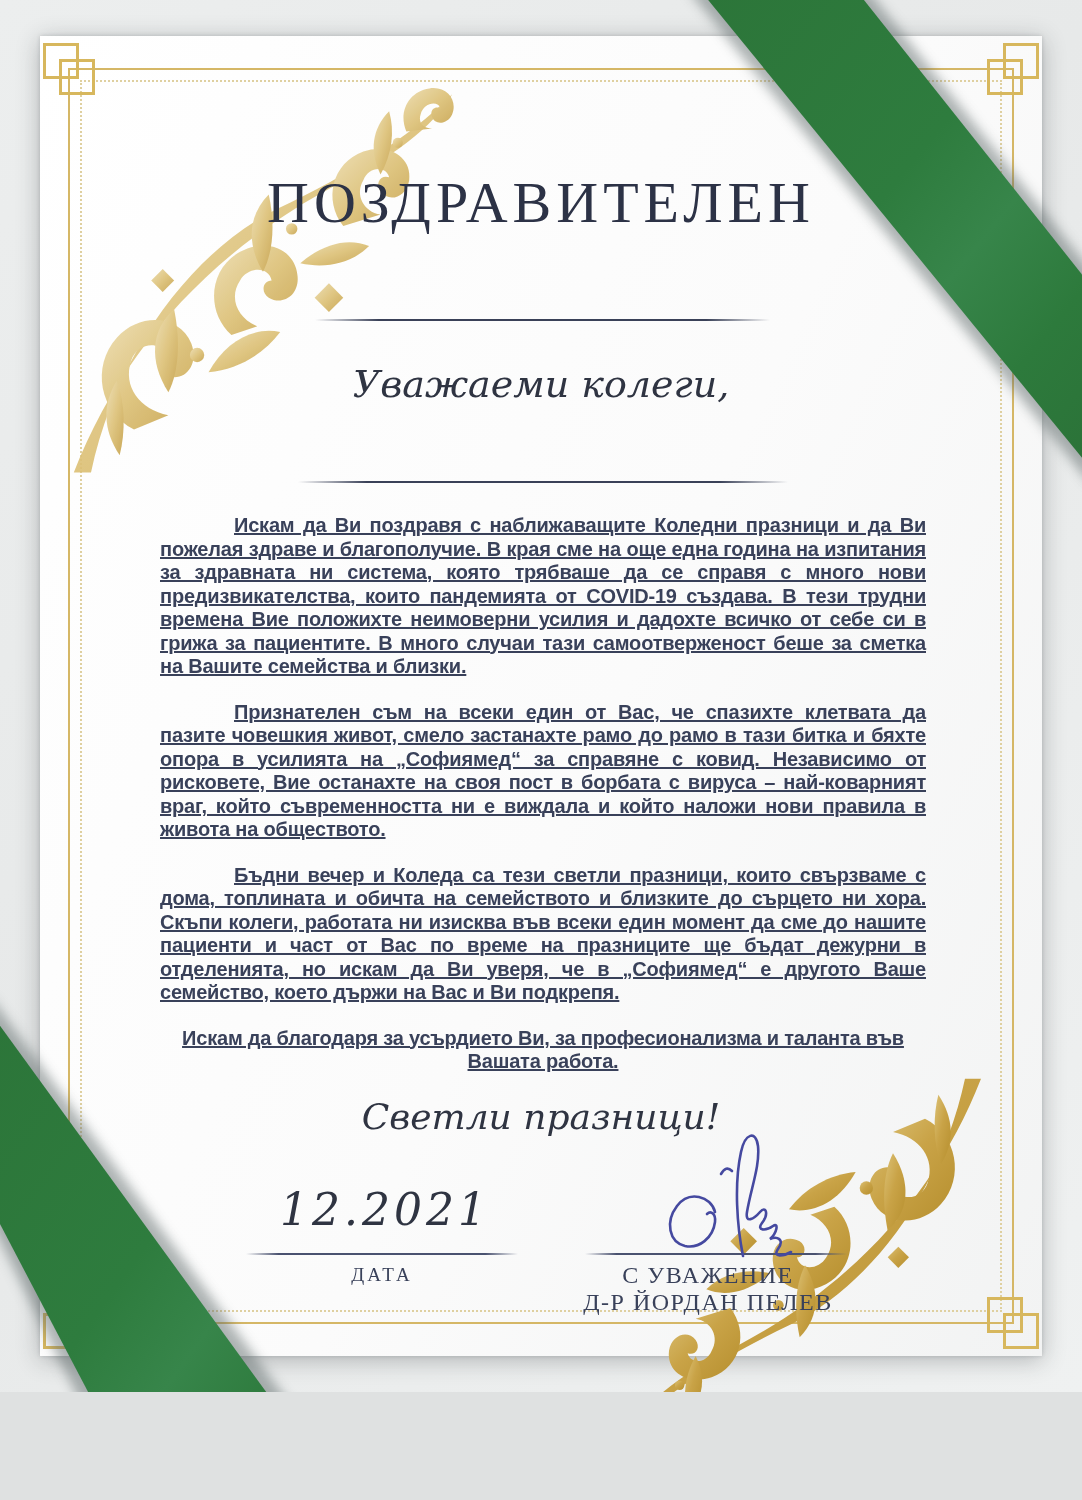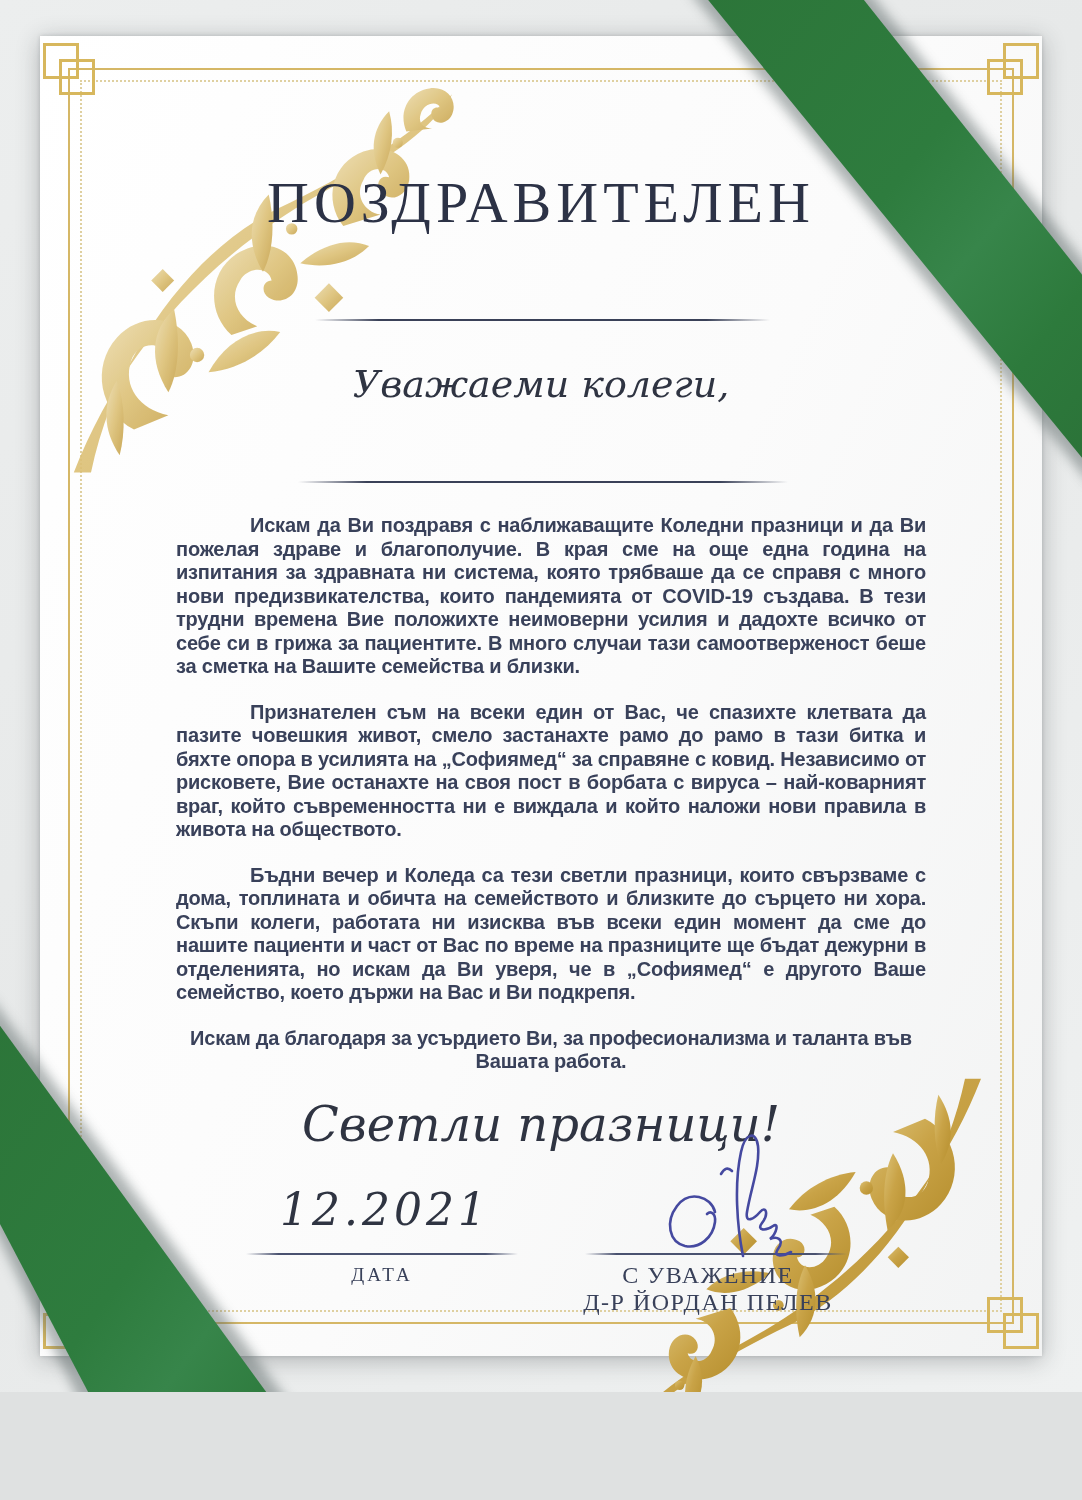--- a/index.html
+++ b/index.html
@@ -30,25 +30,25 @@
   .ribbons{position:absolute;left:0;top:0;z-index:9;pointer-events:none;}
   
   .title{position:absolute;left:0;top:168px;width:100%;text-align:center;z-index:3;
         color:#2c3246;font-size:58px;line-height:70px;font-weight:400;letter-spacing:5px;}
   .rule{position:absolute;height:2px;z-index:3;
         background:linear-gradient(90deg,rgba(58,65,88,0) 0%,#3a4158 14%,#3a4158 86%,rgba(58,65,88,0) 100%);}
   .rule1{left:315px;top:319px;width:455px;}
   .rule2{left:298px;top:481px;width:490px;}
   .script{font-family:"DejaVu Serif",serif;font-style:italic;color:#2f3442;z-index:3;}
   .salutation{position:absolute;left:0;top:362px;width:100%;text-align:center;font-size:38px;}
-  .closing{position:absolute;left:0;top:1096px;width:100%;text-align:center;font-size:48px;}
+  .closing{position:absolute;left:0;top:1096px;width:100%;text-align:center;font-size:36px;}
   .bodytext{position:absolute;left:160px;top:514px;width:766px;z-index:3;}
-  .bodytext p{margin:0 0 22px 16px;text-align:justify;text-indent:74px;
+  .bodytext p{margin:0 0 22px 0;text-align:justify;text-indent:74px;
         font-family:"Liberation Sans",sans-serif;font-weight:700;font-size:20px;line-height:23.5px;
-        color:#39415a;letter-spacing:-0.2px;}
+        color:#39415a;letter-spacing:-0.2px;text-decoration:underline;}
   .bodytext p.centered{text-align:center;text-indent:0;}
   .dateblock{z-index:3;}
   .date-value{position:absolute;left:255px;top:1184px;width:260px;text-align:center;font-size:44px;letter-spacing:4px;}
   .sig-rule{position:absolute;height:1.5px;background:linear-gradient(90deg,rgba(74,82,112,0),#4a5270 12%,#4a5270 88%,rgba(74,82,112,0));z-index:3;}
   .rule-date{left:246px;top:1253px;width:272px;}
   .rule-sign{left:585px;top:1253px;width:262px;}
   .small-caps-label{position:absolute;font-size:19px;letter-spacing:3px;color:#39415a;text-align:center;z-index:3;}
   .date-label{left:246px;top:1264px;width:272px;}
   .sign-lines{position:absolute;left:552px;top:1262px;width:312px;text-align:center;z-index:4;
         font-size:24px;line-height:27px;letter-spacing:1.5px;color:#39415a;}

